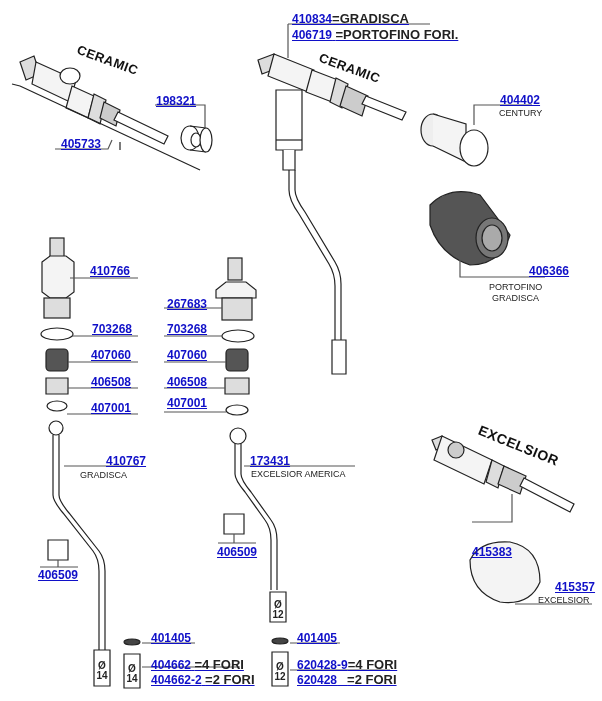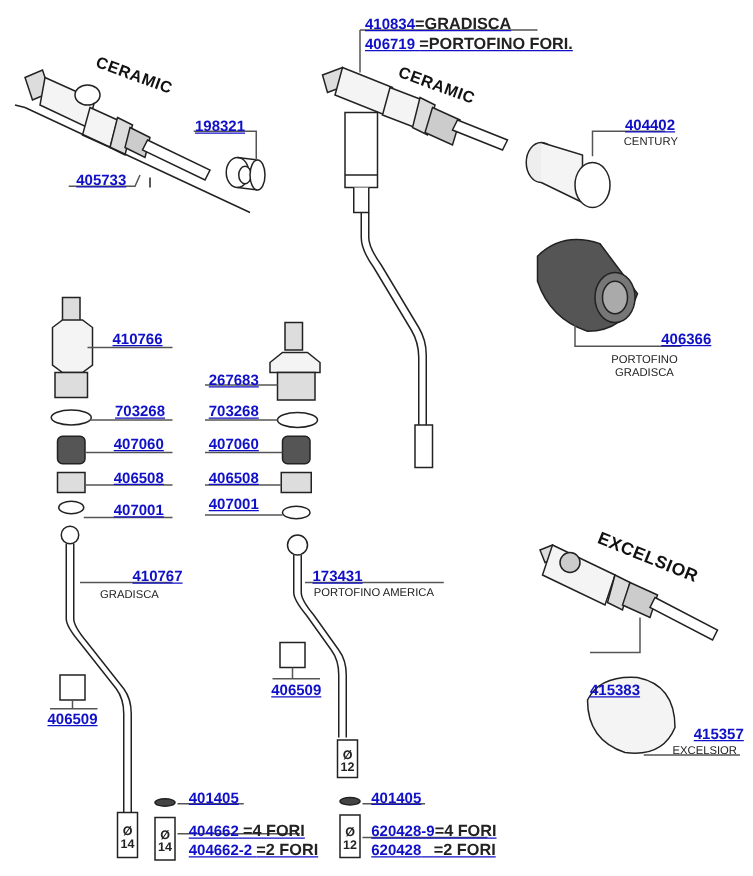--- a/index.html
+++ b/index.html
@@ -169,21 +169,21 @@
 <div class="pn" style="left:106px;top:455px;">410767</div>
 <div class="sub" style="left:80px;top:470px;">GRADISCA</div>
 <div class="pn" style="left:38px;top:569px;">406509</div>
 
 <div class="pn" style="left:167px;top:298px;">267683</div>
 <div class="pn" style="left:167px;top:323px;">703268</div>
 <div class="pn" style="left:167px;top:349px;">407060</div>
 <div class="pn" style="left:167px;top:376px;">406508</div>
 <div class="pn" style="left:167px;top:397px;">407001</div>
 <div class="pn" style="left:250px;top:455px;">173431</div>
-<div class="sub" style="left:251px;top:469px;">PORTOFINO AMERICA</div>
+<div class="sub" style="left:251px;top:469px;">EXCELSIOR AMERICA</div>
 <div class="pn" style="left:217px;top:546px;">406509</div>
 
 <div class="pn" style="left:151px;top:632px;">401405</div>
 <div class="pn" style="left:151px;top:658px;">
   <span>404662</span> <span class="note">=4 FORI</span>
 </div>
 <div class="pn" style="left:151px;top:673px;">
   <span>404662-2</span> <span class="note">=2 FORI</span>
 </div>
 

